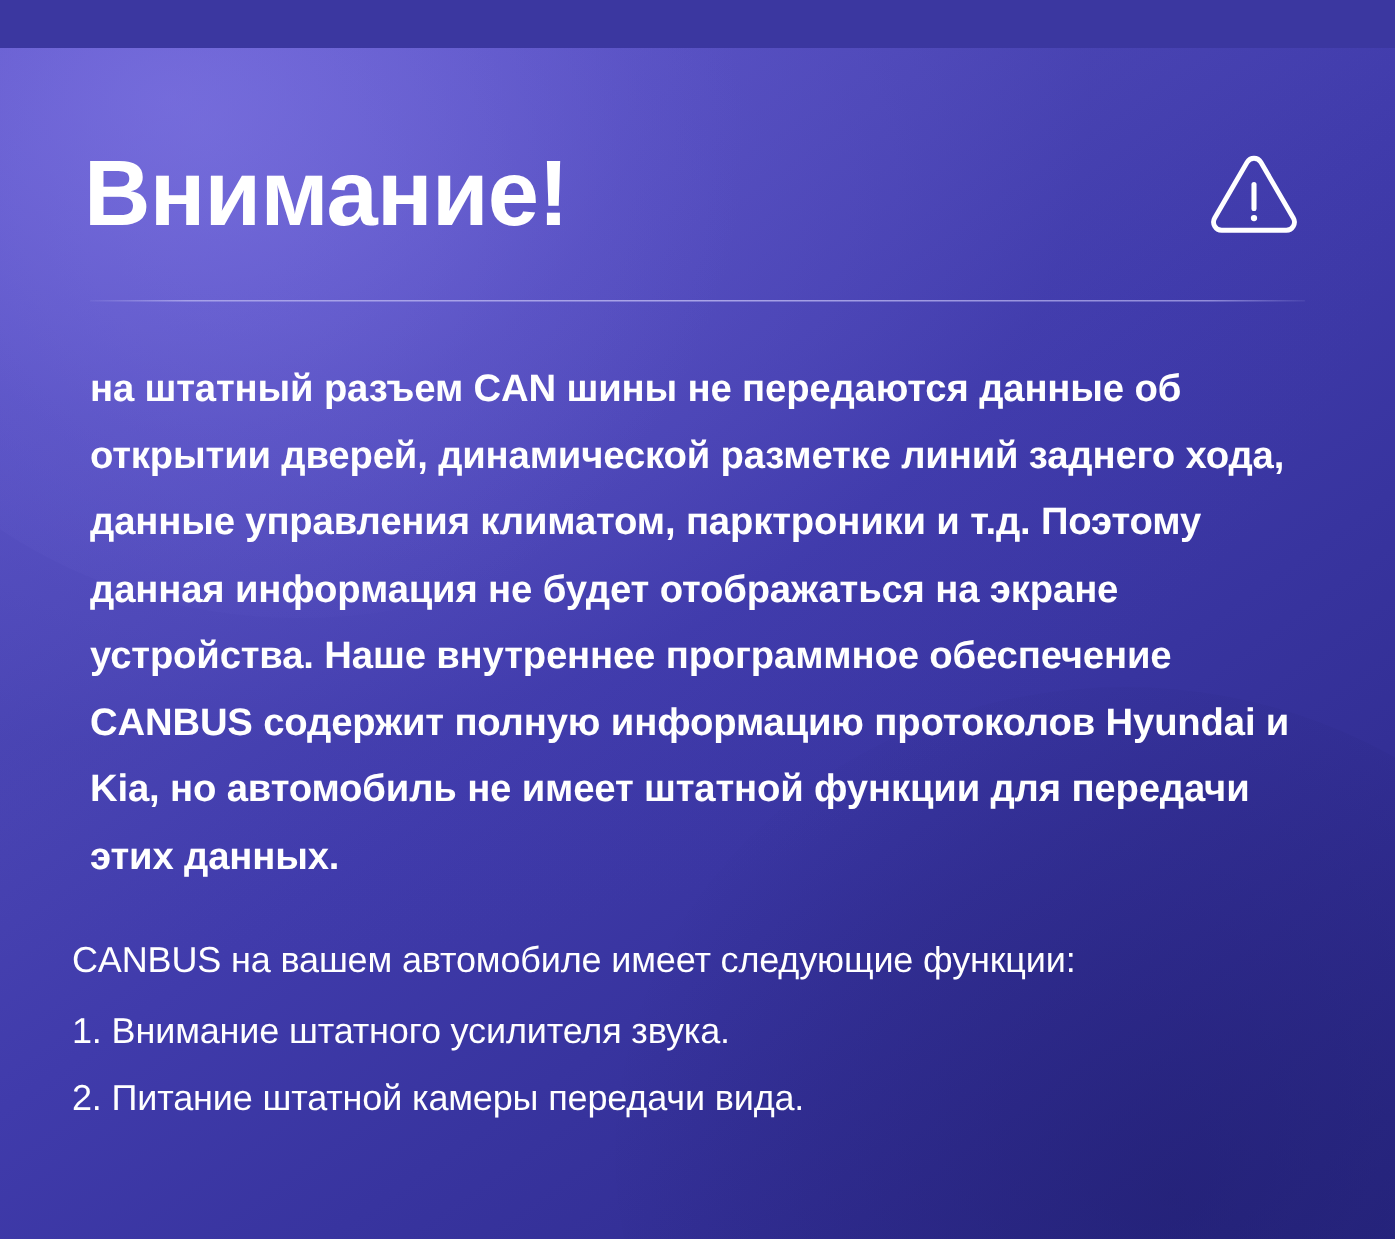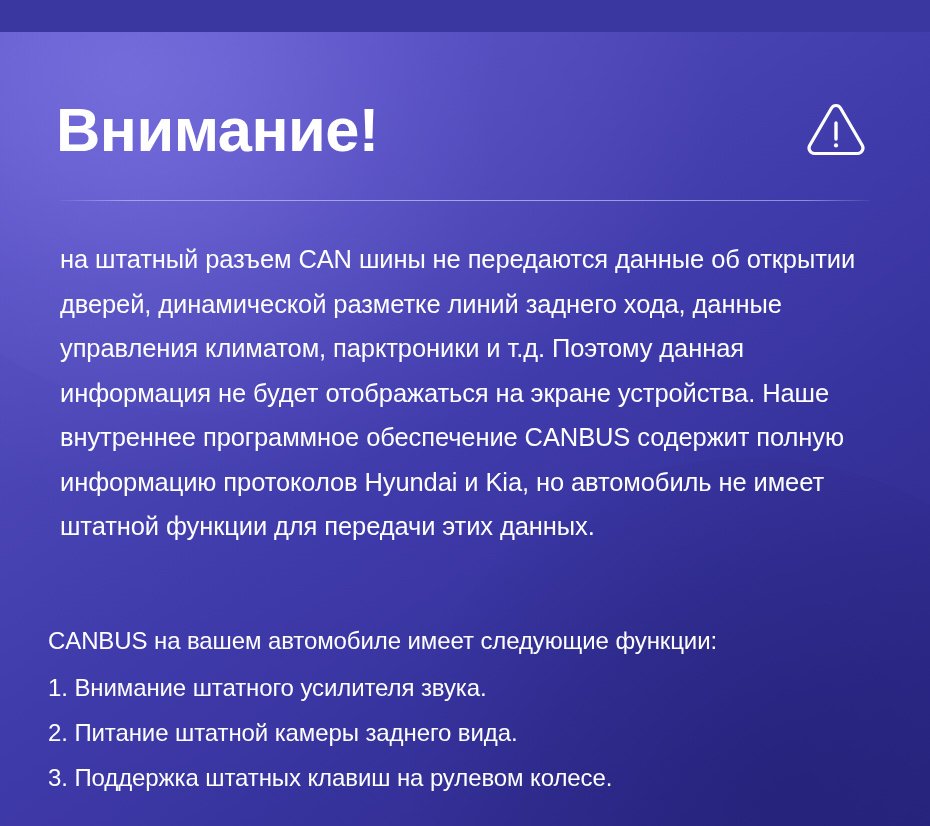--- a/index.html
+++ b/index.html
@@ -116,21 +116,21 @@
   .body-copy {
     position: absolute;
     left: 60px;
     width: 818px;
     top: 205px;
   }
   .paragraph {
     color: #ffffff;
     font-size: 25.5px;
     line-height: 44.5px;
-    font-weight: 400;
+    font-weight: 700;
     letter-spacing: -0.1px;
     margin: 0;
     text-align: left;
     white-space: pre-line;
   }
 
   
   .functions {
     position: absolute;
     left: 48px;
@@ -187,23 +187,19 @@
 
     <div class="functions">
       <p class="functions-intro">CANBUS на вашем автомобиле имеет следующие функции:</p>
       <ul class="functions-list">
         <li class="function-item">
           <span class="num">1. </span>
           <span>Внимание штатного усилителя звука.</span>
         </li>
         <li class="function-item">
           <span class="num">2. </span>
-          <span>Питание штатной камеры заднего вида.</span>
-        </li>
-        <li class="function-item">
-          <span class="num">3. </span>
-          <span>Поддержка штатных клавиш на рулевом колесе.</span>
+          <span>Питание штатной камеры передачи вида.</span>
         </li>
       </ul>
     </div>
 
   </div>
 </div>
 
 </body></html>

